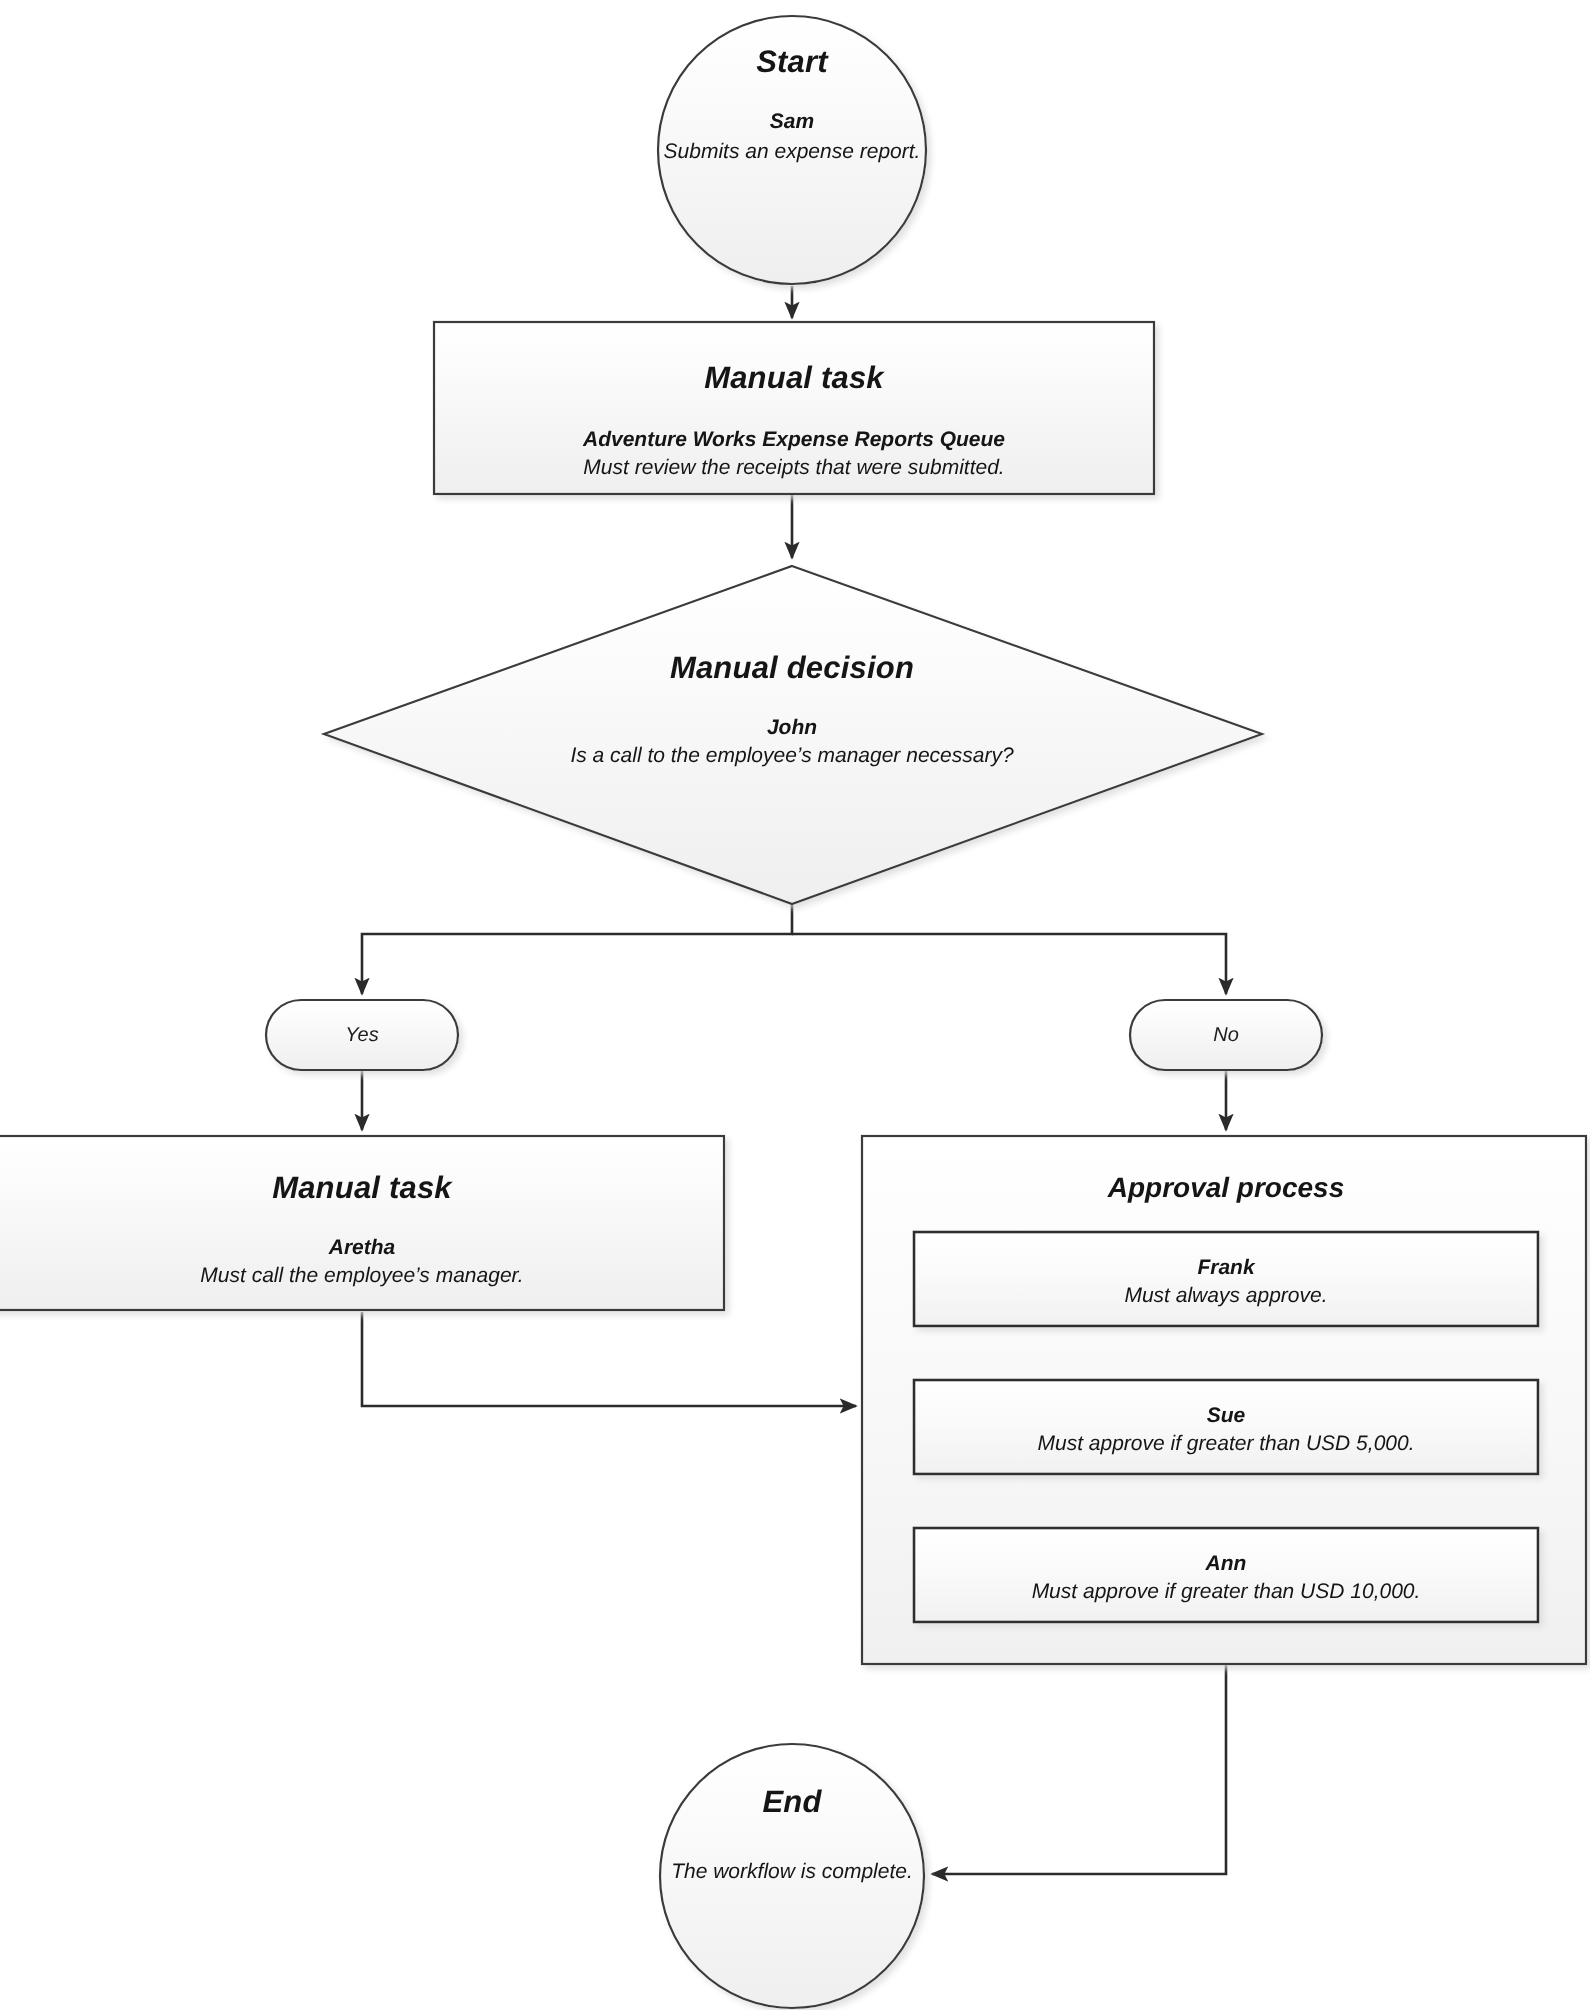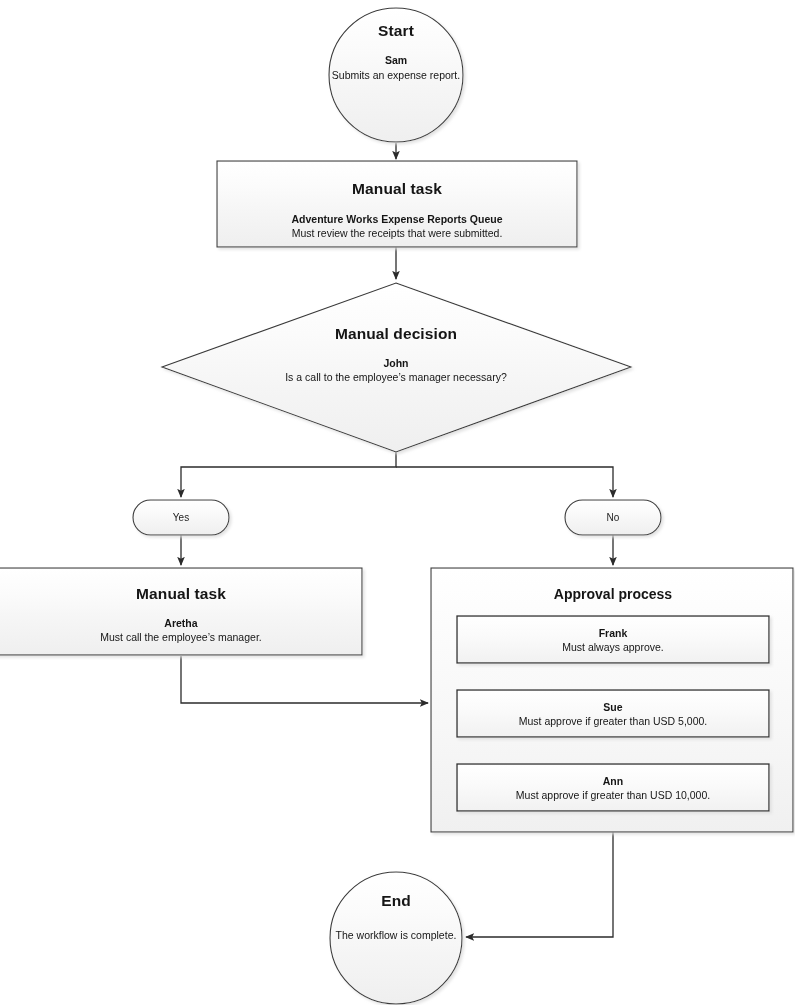--- a/index.html
+++ b/index.html
@@ -11,20 +11,21 @@
   body {
     width: 795px;
     height: 1005px;
     font-family: "Liberation Sans", sans-serif;
     overflow: hidden;
   }
   #diagram-root {
     position: relative;
     width: 795px;
     height: 1005px;
+    font-style: italic;
   }
   svg#flow-svg {
     display: block;
     width: 795px;
     height: 1005px;
   }
   .shape-stroke {
     stroke: #3a3a3a;
     stroke-width: 1.1;
   }

